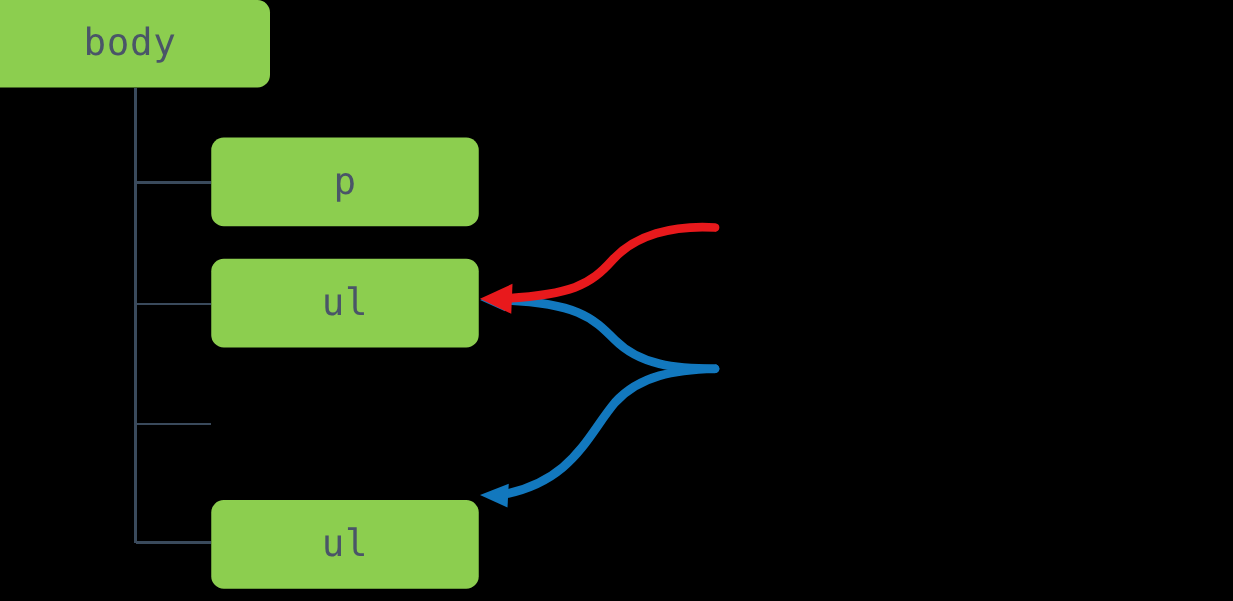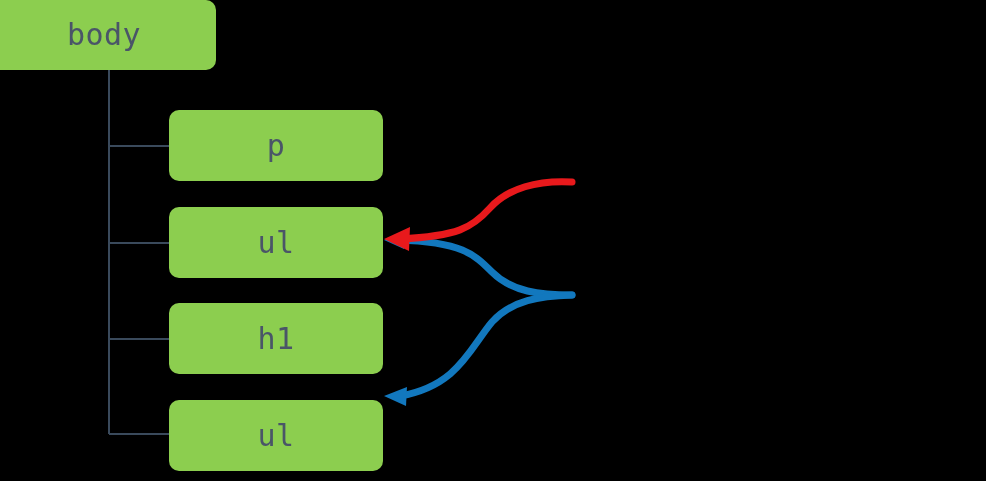--- a/index.html
+++ b/index.html
@@ -75,23 +75,20 @@
   </div>
 
   <div class="node node-child node-p">
     <span>p</span>
   </div>
 
   <div class="node node-child node-ul1">
     <span>ul</span>
   </div>
 
-  <div class="node node-child node-h1">
-    <span>h1</span>
-  </div>
 
   <div class="node node-child node-ul2">
     <span>ul</span>
   </div>
 
   <svg id="arrow-layer" viewBox="0 0 986 481" xmlns="http://www.w3.org/2000/svg">
 
     <g>
       <path d="M 572 295
                C 540 295, 512 292, 492 272

